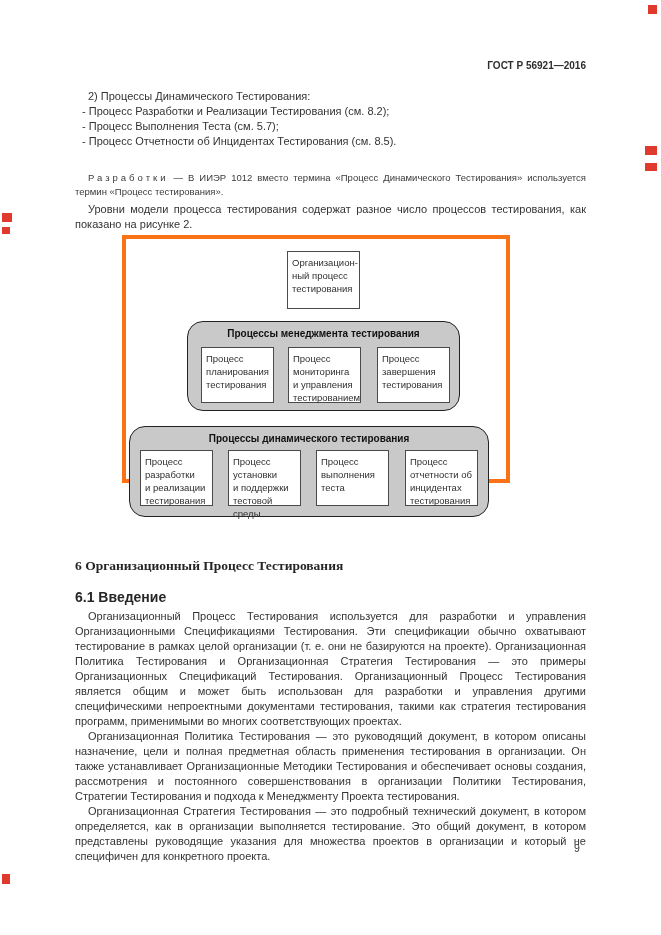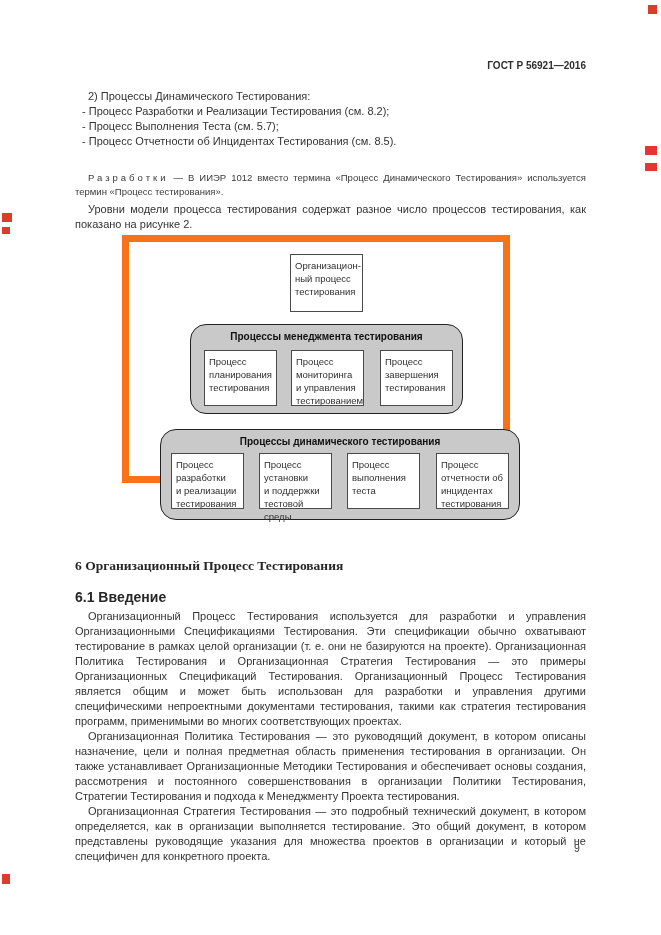--- a/index.html
+++ b/index.html
@@ -31,21 +31,21 @@
   .note-label { letter-spacing: 3px; padding-left: 13px; }
 
   .para-intro { top: 202px; font-size: 11px; line-height: 15px; text-align: justify; }
   .indent { text-indent: 13px; }
 
   
   .diagram {
     position: absolute;
     left: 122px; top: 235px;
     width: 388px; height: 248px;
-    border: 7px solid #f97316;
+    border: 4px solid #f97316;
     background: #ffffff;
   }
   .proc-box {
     position: absolute;
     background: #ffffff;
     border: 1px solid #4a4a4a;
     font-size: 9.5px;
     line-height: 13px;
     padding: 4px 3px 0 4px;
     white-space: pre-line;
@@ -59,21 +59,21 @@
     border-radius: 16px;
   }
   .group-title {
     text-align: center;
     font-weight: bold;
     font-size: 10px;
     margin-top: 6px;
     color: #111111;
   }
   .group-mgmt { left: 61px; top: 82px; width: 273px; height: 90px; }
-  .group-dyn  { left: 31px; top: 187px; width: 360px; height: 91px; }
+  .group-dyn  { left: 3px; top: 187px; width: 360px; height: 91px; }
   .mgmt-box { top: 25px; width: 73px; height: 56px; }
   .mgmt-0 { left: 13px; } .mgmt-1 { left: 100px; } .mgmt-2 { left: 189px; }
   .dyn-box { top: 23px; width: 73px; height: 56px; }
   .dyn-0 { left: 10px; } .dyn-1 { left: 98px; } .dyn-2 { left: 186px; } .dyn-3 { left: 275px; }
 
   .fig-caption {
     position: absolute;
     top: 535px; left: 0; width: 661px;
     text-align: center;
     font-size: 9.5px;

